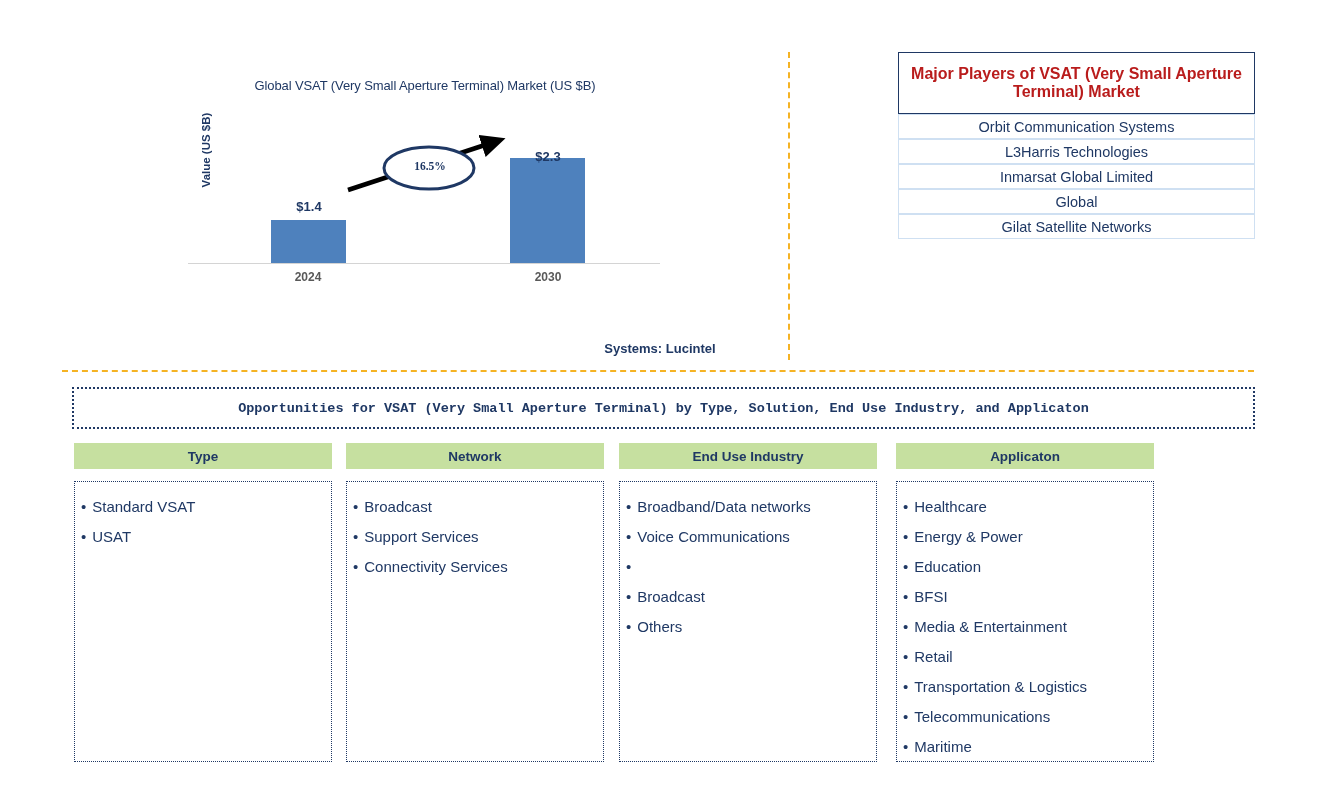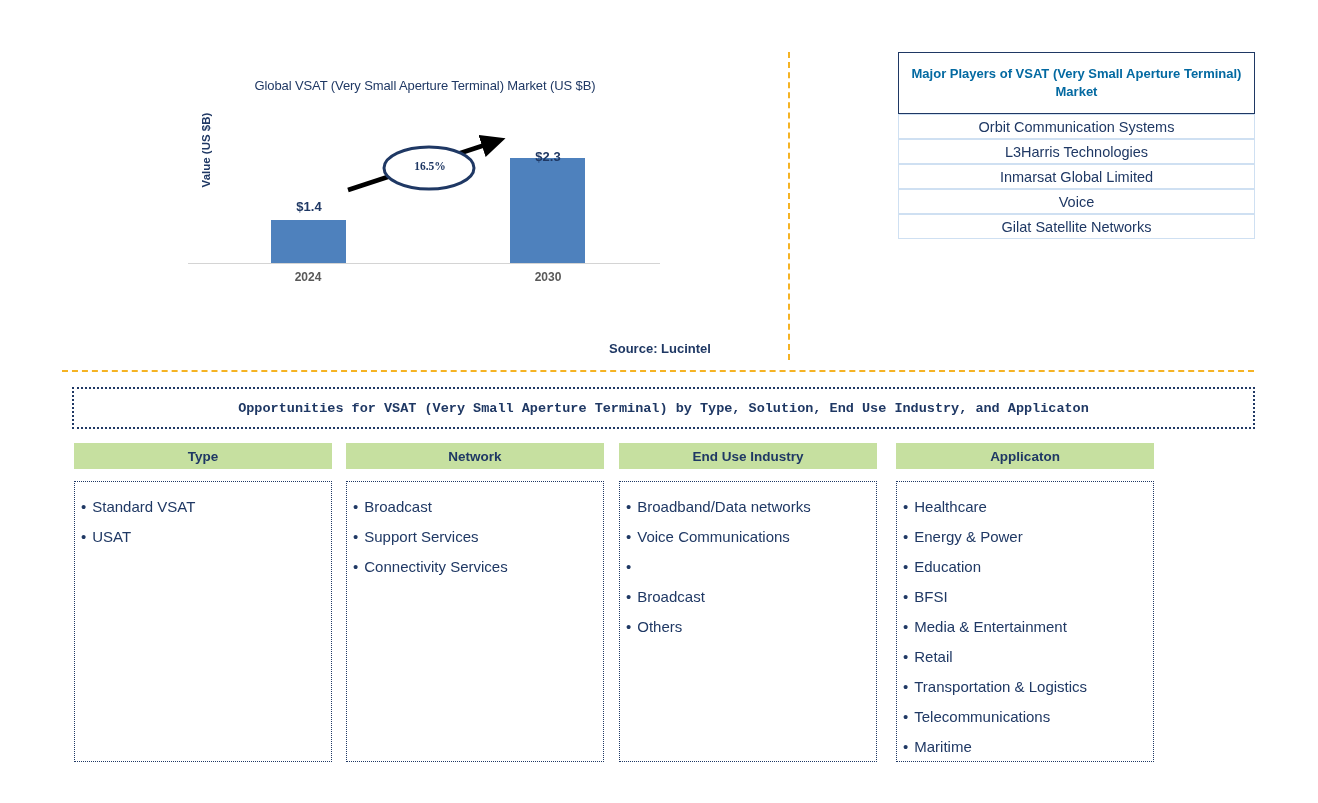--- a/index.html
+++ b/index.html
@@ -67,21 +67,21 @@
     position:absolute;left:62px;top:370px;width:1192px;height:0;
     border-top:2px dashed #F5B324;
   }
 
   
   #players-panel{position:absolute;left:898px;top:52px;width:357px;}
   #players-title{
     box-sizing:border-box;width:357px;height:62px;
     border:1.5px solid #1F3864;background:#ffffff;
     display:flex;align-items:center;justify-content:center;text-align:center;
-    font-size:13px;font-weight:bold;color:#0369a1;line-height:18px;padding:0 12px;
+    font-size:16px;font-weight:bold;color:#b91c1c;line-height:18px;padding:0 12px;
   }
   .player-row{
     box-sizing:border-box;width:357px;height:25px;
     border:1px solid #CFE0F2;background:#ffffff;
     display:flex;align-items:center;justify-content:center;
     font-size:14.5px;color:#1F3864;
   }
 
   
   #opp-banner{
@@ -138,39 +138,39 @@
         <marker id="arrowhead" markerWidth="7" markerHeight="7" refX="1.4" refY="2.6" orient="auto">
           <polygon points="0,0 5.5,2.6 0,5.2" fill="#000000"></polygon>
         </marker>
       </defs>
       <line x1="8" y1="62" x2="148" y2="16" stroke="#000000" stroke-width="4.5" marker-end="url(#arrowhead)"></line>
       <ellipse cx="89" cy="40" rx="45" ry="21" fill="#ffffff" stroke="#1F3864" stroke-width="3"></ellipse>
     </svg>
   </div>
   <div id="cagr-text">16.5%</div>
 
-  <div id="source-text">Source: Lucintel</div>
+  <div id="source-text">Systems: Lucintel</div>
 </div>
 
 <div id="v-divider"></div>
 <div id="h-divider"></div>
 
 <div id="players-panel">
   <div id="players-title">Major Players of VSAT (Very Small Aperture Terminal) Market</div>
   <div class="player-row">
       <span>Orbit Communication Systems</span>
     </div>
   <div class="player-row">
       <span>L3Harris Technologies</span>
     </div>
   <div class="player-row">
       <span>Inmarsat Global Limited</span>
     </div>
   <div class="player-row">
-      <span>Voice</span>
+      <span>Global</span>
     </div>
   <div class="player-row">
       <span>Gilat Satellite Networks</span>
     </div>
 </div>
 
 <div id="opp-banner">Opportunities for VSAT (Very Small Aperture Terminal) by Type, Solution, End Use Industry, and Applicaton</div>
 
 <div id="columns">
 

